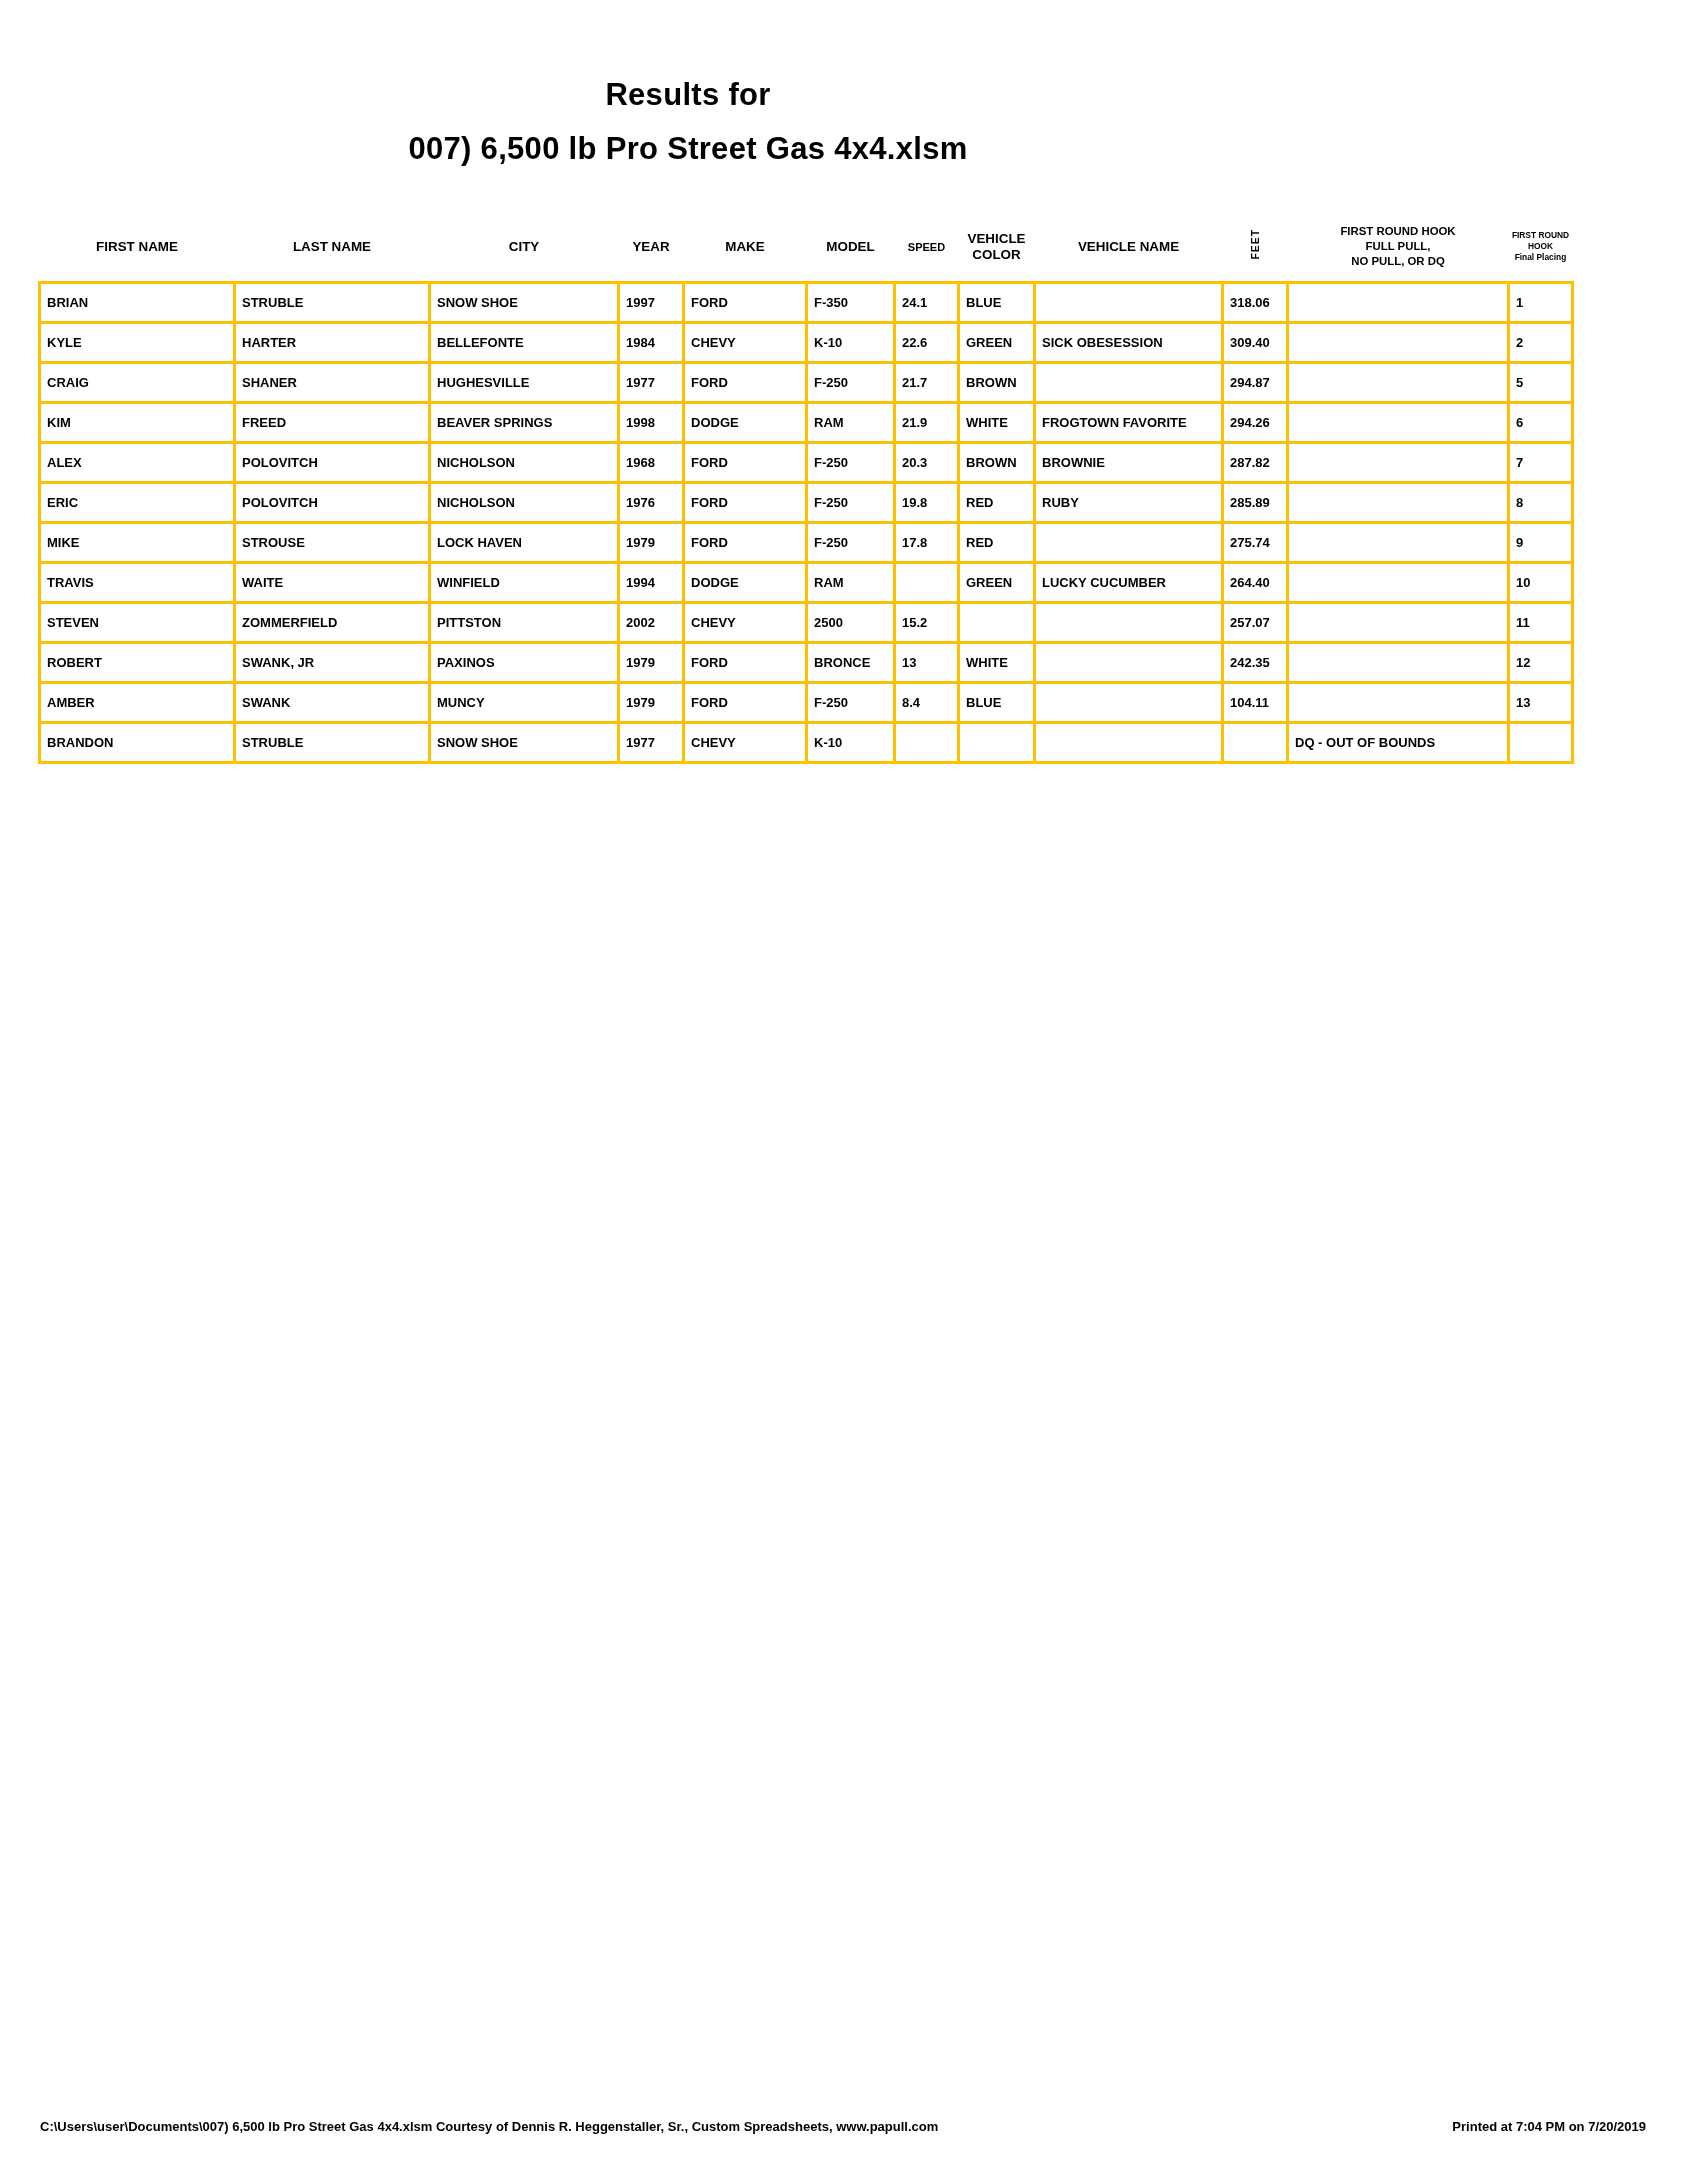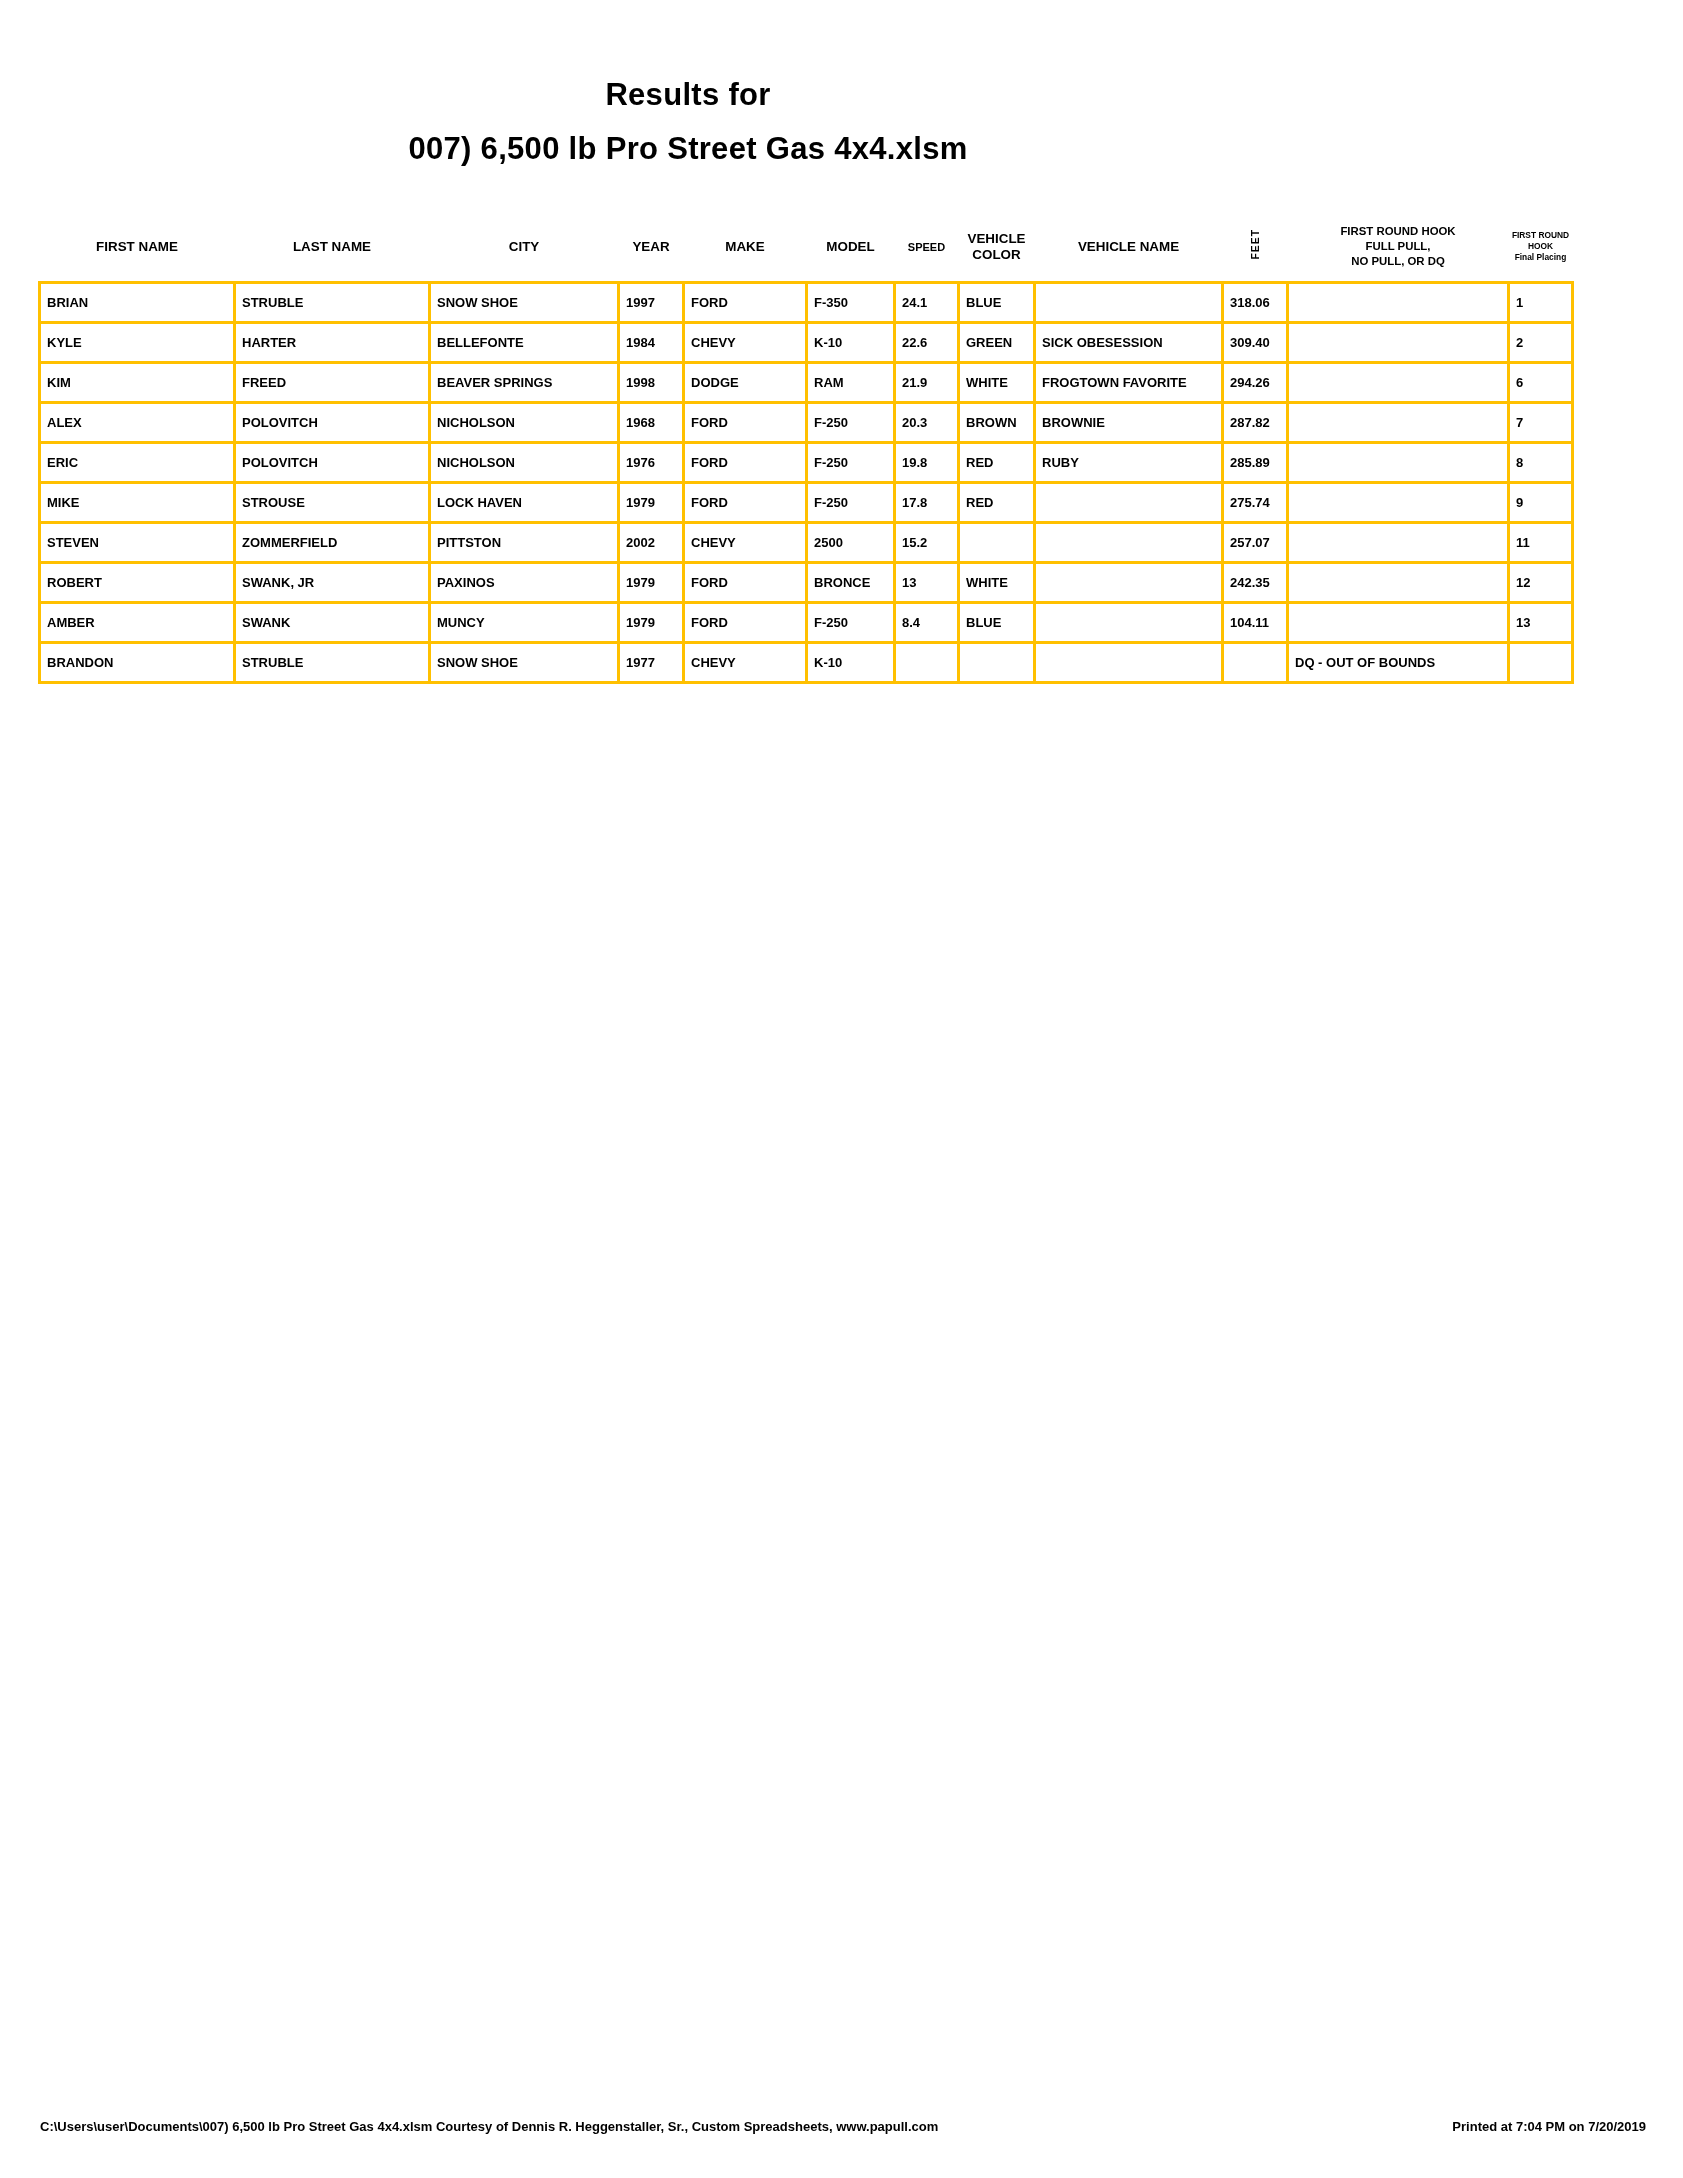--- a/index.html
+++ b/index.html
@@ -151,20 +151,34 @@
           <td class="al-left">CHEVY</td>
           <td class="al-left">K-10</td>
           <td class="al-center">22.6</td>
           <td class="al-left">GREEN</td>
           <td class="al-left">SICK OBESESSION</td>
           <td class="al-center">309.40</td>
           <td class="al-center"></td>
           <td class="al-center">2</td>
         </tr>
         <tr>
+          <td class="al-left">CRAIG</td>
+          <td class="al-left">SHANER</td>
+          <td class="al-left">HUGHESVILLE</td>
+          <td class="al-left">1977</td>
+          <td class="al-left">FORD</td>
+          <td class="al-left">F-250</td>
+          <td class="al-center">21.7</td>
+          <td class="al-left">BROWN</td>
+          <td class="al-left"></td>
+          <td class="al-center">294.87</td>
+          <td class="al-center"></td>
+          <td class="al-center">5</td>
+        </tr>
+        <tr>
           <td class="al-left">KIM</td>
           <td class="al-left">FREED</td>
           <td class="al-left">BEAVER SPRINGS</td>
           <td class="al-left">1998</td>
           <td class="al-left">DODGE</td>
           <td class="al-left">RAM</td>
           <td class="al-center">21.9</td>
           <td class="al-left">WHITE</td>
           <td class="al-left">FROGTOWN FAVORITE</td>
           <td class="al-center">294.26</td>
@@ -207,20 +221,34 @@
           <td class="al-left">FORD</td>
           <td class="al-left">F-250</td>
           <td class="al-center">17.8</td>
           <td class="al-left">RED</td>
           <td class="al-left"></td>
           <td class="al-center">275.74</td>
           <td class="al-center"></td>
           <td class="al-center">9</td>
         </tr>
         <tr>
+          <td class="al-left">TRAVIS</td>
+          <td class="al-left">WAITE</td>
+          <td class="al-left">WINFIELD</td>
+          <td class="al-left">1994</td>
+          <td class="al-left">DODGE</td>
+          <td class="al-left">RAM</td>
+          <td class="al-center"></td>
+          <td class="al-left">GREEN</td>
+          <td class="al-left">LUCKY CUCUMBER</td>
+          <td class="al-center">264.40</td>
+          <td class="al-center"></td>
+          <td class="al-center">10</td>
+        </tr>
+        <tr>
           <td class="al-left">STEVEN</td>
           <td class="al-left">ZOMMERFIELD</td>
           <td class="al-left">PITTSTON</td>
           <td class="al-left">2002</td>
           <td class="al-left">CHEVY</td>
           <td class="al-left">2500</td>
           <td class="al-center">15.2</td>
           <td class="al-left"></td>
           <td class="al-left"></td>
           <td class="al-center">257.07</td>

